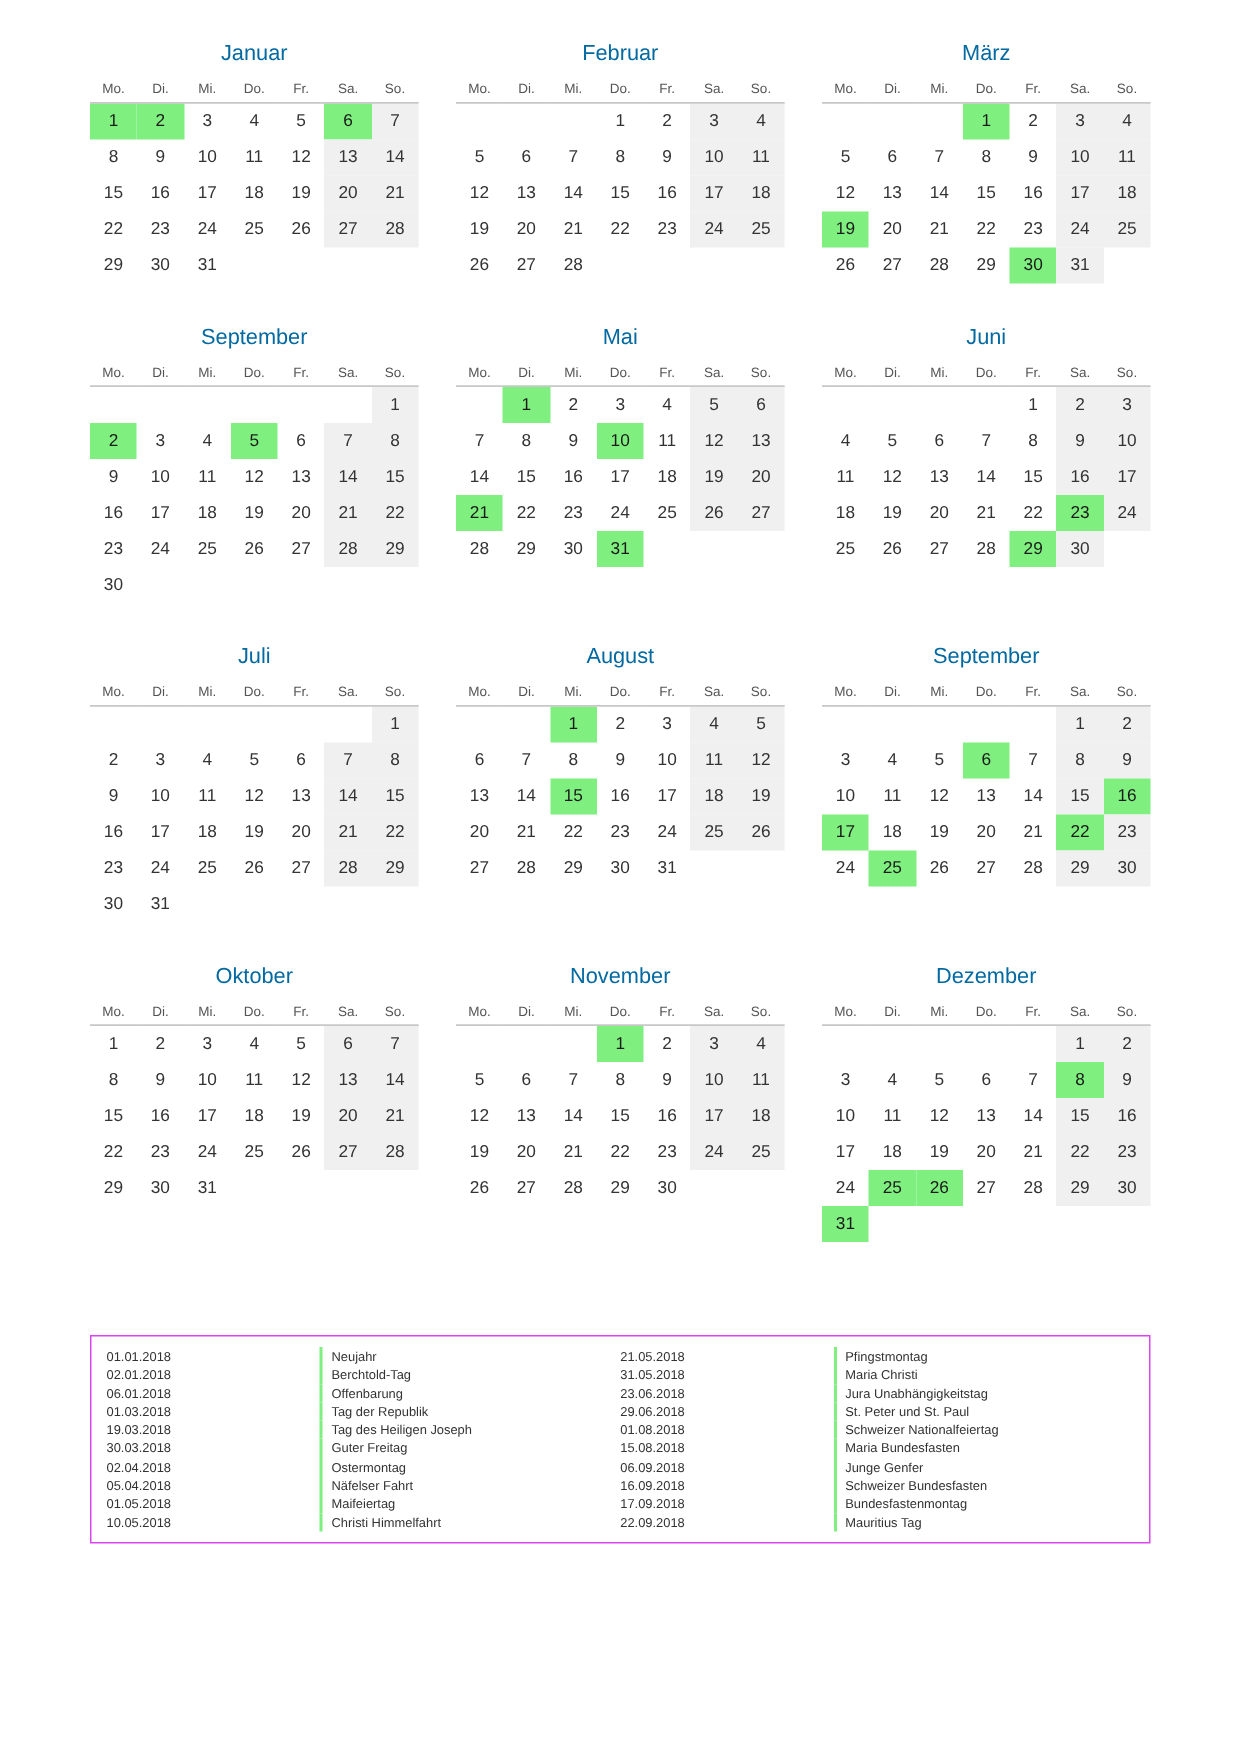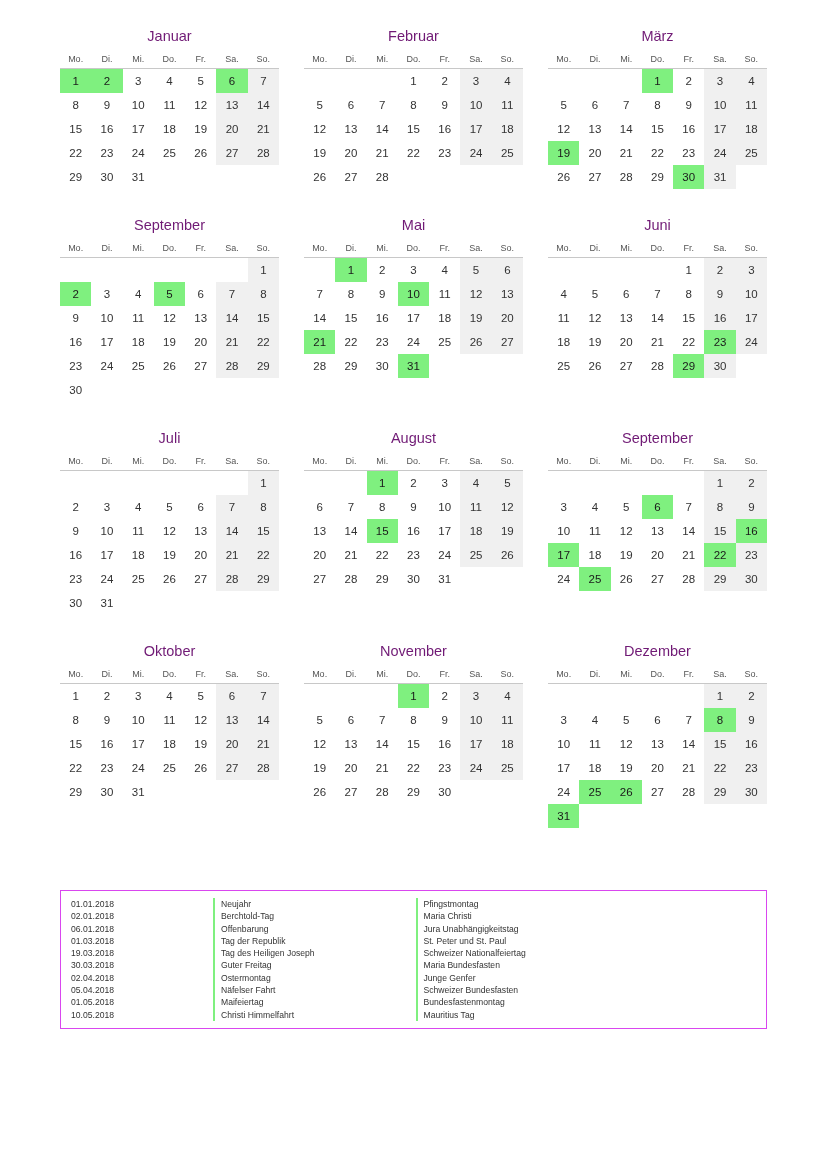--- a/index.html
+++ b/index.html
@@ -36,21 +36,21 @@
     grid-template-columns: repeat(3, 1fr);
     column-gap: 25px;
     row-gap: 0px;
     padding: 22px 60px 0 60px;
   }
   .month {
     margin-bottom: 22px;
   }
   .month-name {
     text-align: center;
-    color: #701a75;
+    color: #0369a1;
     font-size: 14.5px;
     margin: 6px 0 8px 0;
   }
   table.cal {
     width: 100%;
     border-collapse: collapse;
     table-layout: fixed;
   }
   table.cal th {
     font-size: 9px;
@@ -1813,20 +1813,32 @@
           <span>Tag der Republik</span>
           <span>Tag des Heiligen Joseph</span>
           <span>Guter Freitag</span>
           <span>Ostermontag</span>
           <span>Näfelser Fahrt</span>
           <span>Maifeiertag</span>
           <span>Christi Himmelfahrt</span>
         </div>
     </div>
     <div class="legend-col">
+      <div class="legend-dates" id="ld-right">
+          <span>21.05.2018</span>
+          <span>31.05.2018</span>
+          <span>23.06.2018</span>
+          <span>29.06.2018</span>
+          <span>01.08.2018</span>
+          <span>15.08.2018</span>
+          <span>06.09.2018</span>
+          <span>16.09.2018</span>
+          <span>17.09.2018</span>
+          <span>22.09.2018</span>
+        </div>
       <div class="legend-names" id="ln-right">
           <span>Pfingstmontag</span>
           <span>Maria Christi</span>
           <span>Jura Unabhängigkeitstag</span>
           <span>St. Peter und St. Paul</span>
           <span>Schweizer Nationalfeiertag</span>
           <span>Maria Bundesfasten</span>
           <span>Junge Genfer</span>
           <span>Schweizer Bundesfasten</span>
           <span>Bundesfastenmontag</span>

